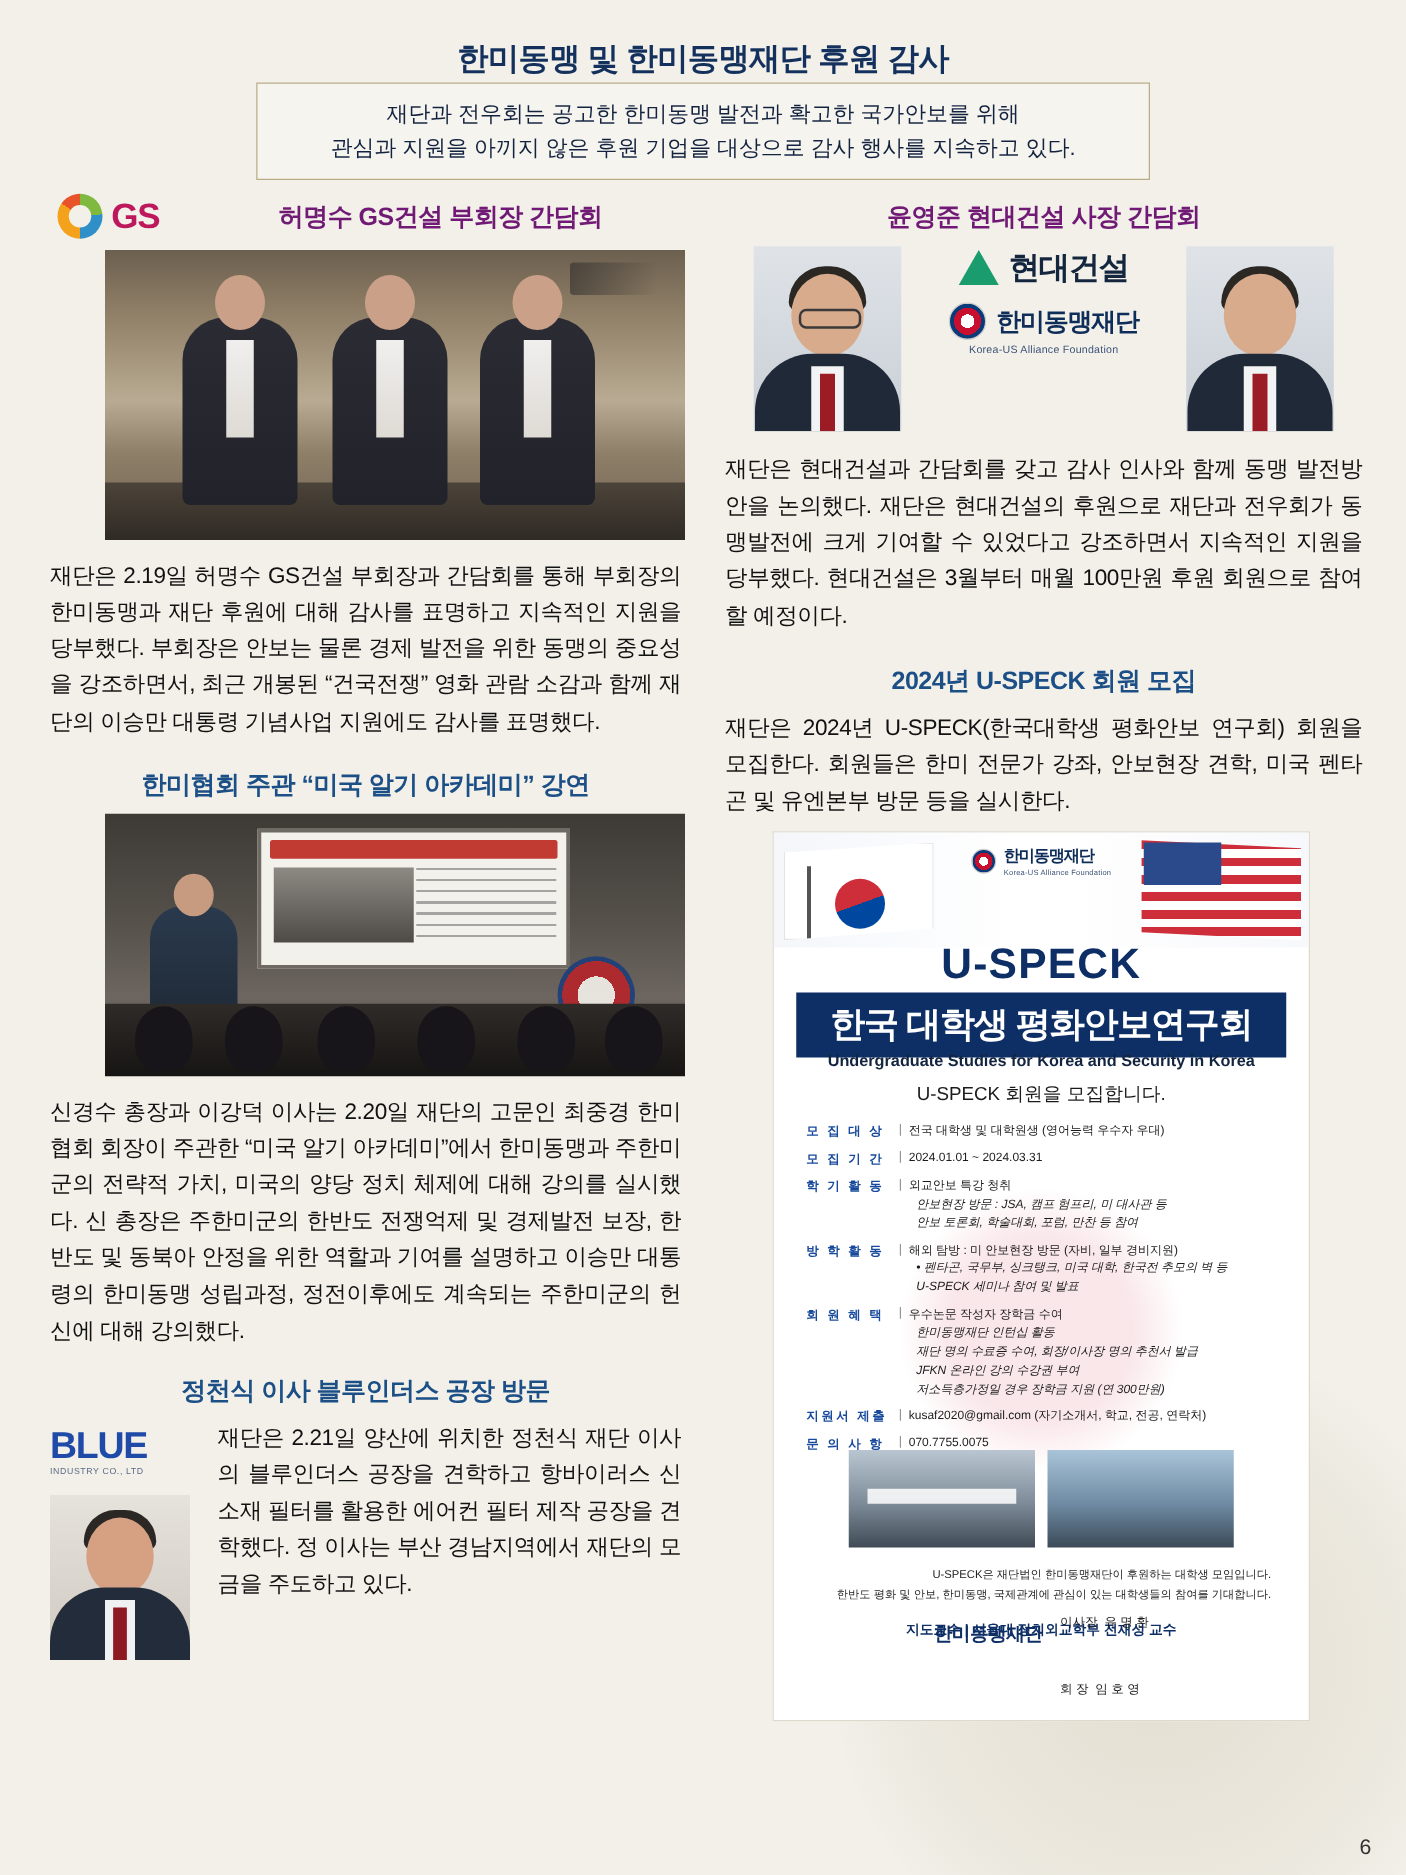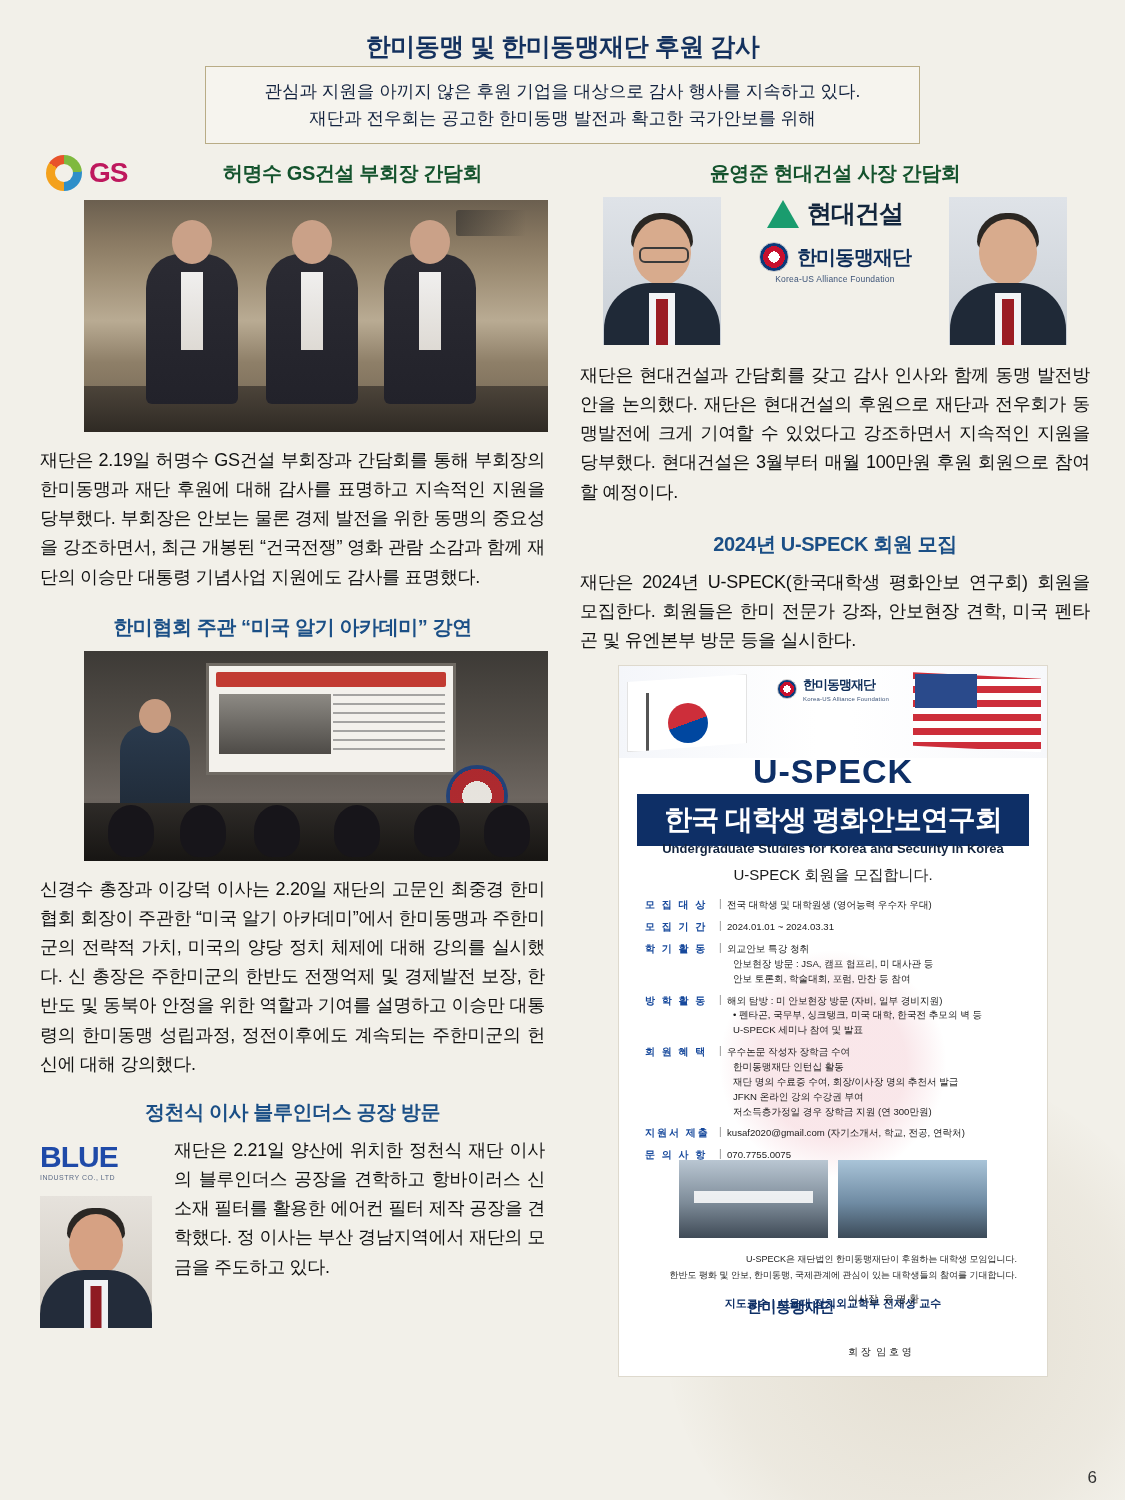--- a/index.html
+++ b/index.html
@@ -56,21 +56,21 @@
     line-height: 1.55;
     font-size: 17.5px;
     color: #13233f;
   }
   .col-left { position: absolute; left: 40px; top: 150px; width: 505px; }
   .col-right { position: absolute; left: 580px; top: 150px; width: 510px; }
 
   .section-title {
     font-size: 20px;
     font-weight: bold;
-    color: #14532d;
+    color: #701a75;
     text-align: center;
     margin: 0 0 10px 0;
     letter-spacing: -0.4px;
   }
   .section-title.blue { color: #1b4f86; }
 
   p.body-text {
     font-size: 18px;
     line-height: 1.62;
     text-align: justify;
@@ -370,21 +370,21 @@
   .poster .p-list {
     position: absolute; left: 26px; right: 20px; top: 232px;
   }
   .p-row { display: flex; margin-bottom: 7px; align-items: flex-start; }
   .p-key {
     width: 74px; flex: 0 0 74px; color: #17499c; font-weight: bold; font-size: 10px;
     letter-spacing: 2px;
   }
   .p-sep { width: 8px; flex: 0 0 8px; color: #888; font-size: 10px; }
   .p-val { flex: 1; font-size: 9.6px; line-height: 1.55; color: #1b1b1b; }
-  .p-val .indent { display: block; padding-left: 6px; }
+  .p-val .indent { display: block; padding-left: 6px; font-style: italic; }
 
   .poster .p-photos {
     position: absolute; left: 60px; right: 60px; top: 494px; height: 78px;
     display: flex; gap: 10px;
   }
   .p-photo {
     flex: 1; background: linear-gradient(180deg,#9aa7b4,#4f5b68);
     position: relative; overflow: hidden;
   }
   .p-photo.one { background: linear-gradient(180deg,#b9c6d2 0%, #7d8b98 55%, #3f4a56 100%); }
@@ -422,22 +422,22 @@
 </style>
 </head>
 <body>
 
 <div class="page">
   <div class="watermark"></div>
 
   <h1 class="doc-title">한미동맹 및 한미동맹재단 후원 감사</h1>
 
   <div class="intro-box">
+    <div>재단과 전우회는 공고한 한미동맹 발전과 확고한 국가안보를 위해</div>
     <div>관심과 지원을 아끼지 않은 후원 기업을 대상으로 감사 행사를 지속하고 있다.</div>
-    <div>재단과 전우회는 공고한 한미동맹 발전과 확고한 국가안보를 위해</div>
   </div>
 
   <div class="col-left">
 
     <div class="gs-head">
       <div class="gs-logo">
         <div class="gs-mark"></div>
         <div class="gs-word">GS</div>
       </div>
       <div class="section-title" style="flex:1;margin:0;">허명수 GS건설 부회장 간담회</div>

